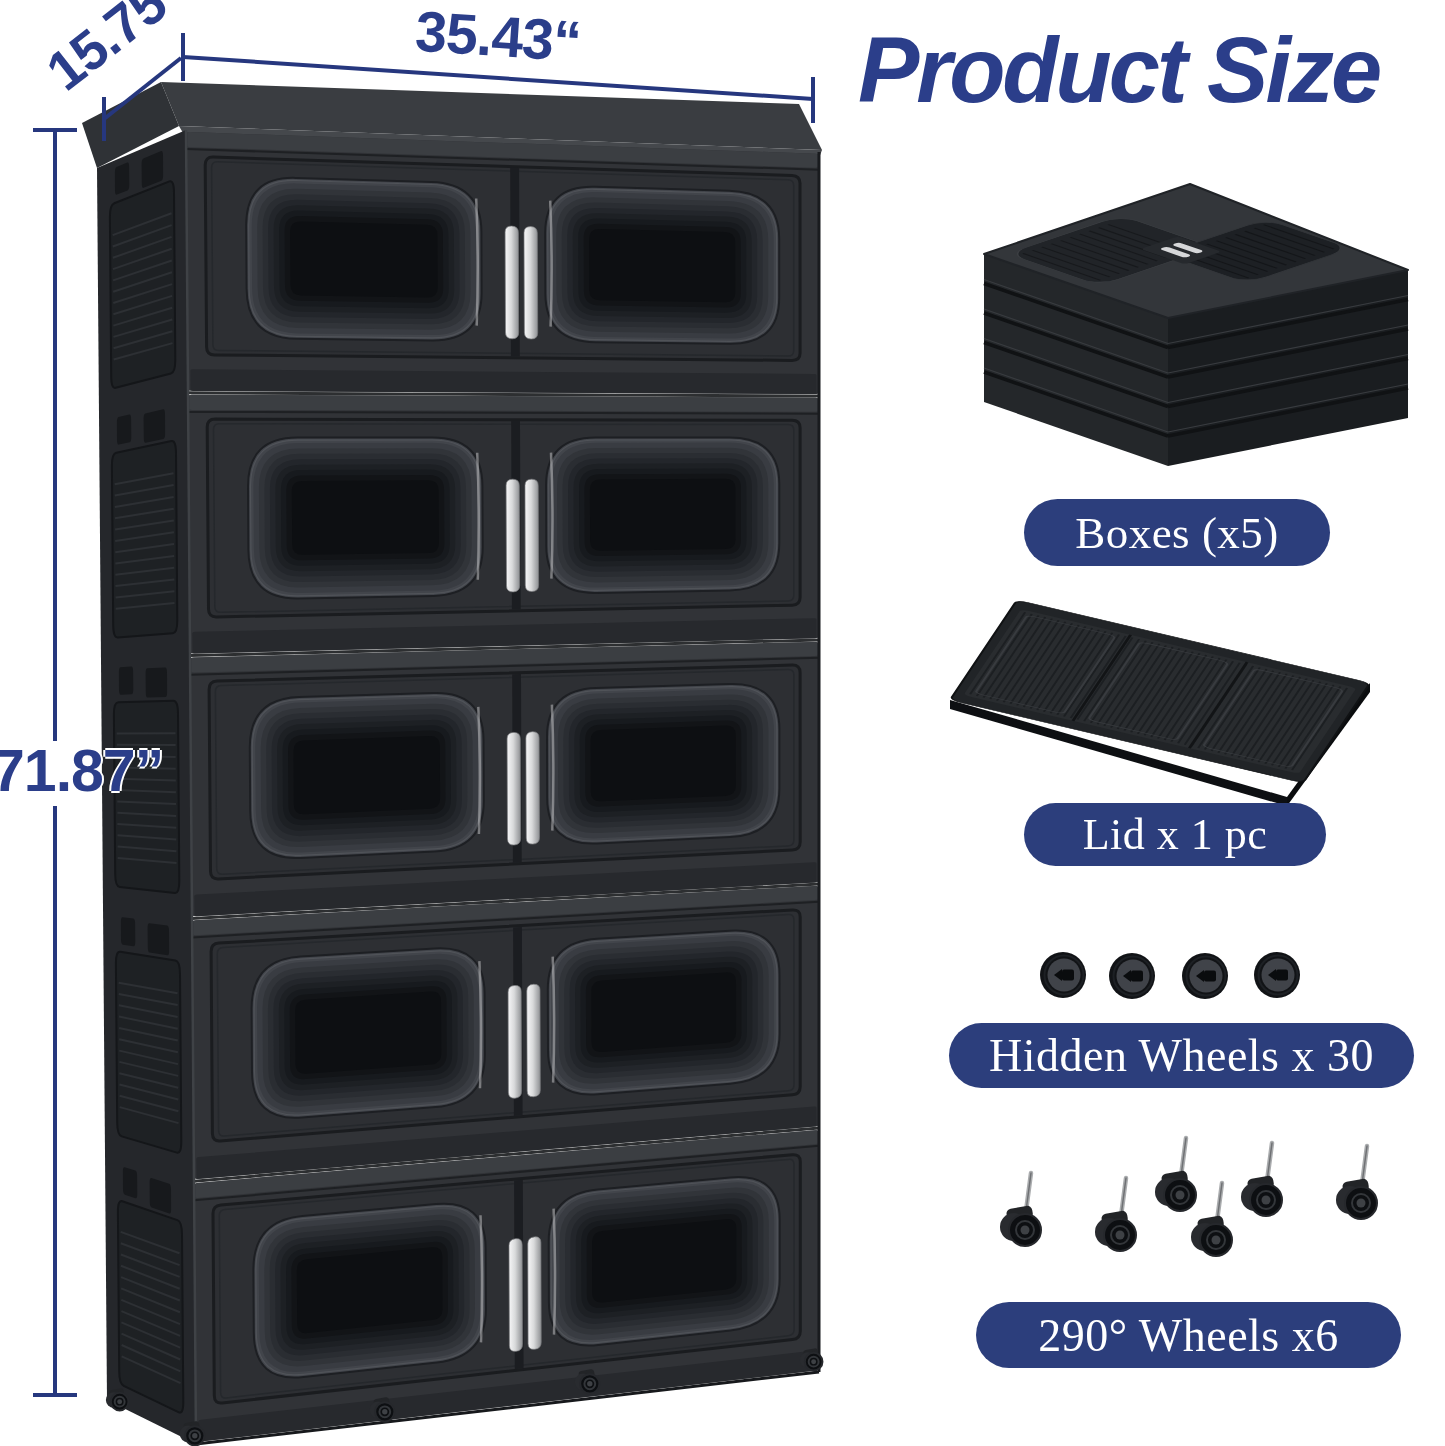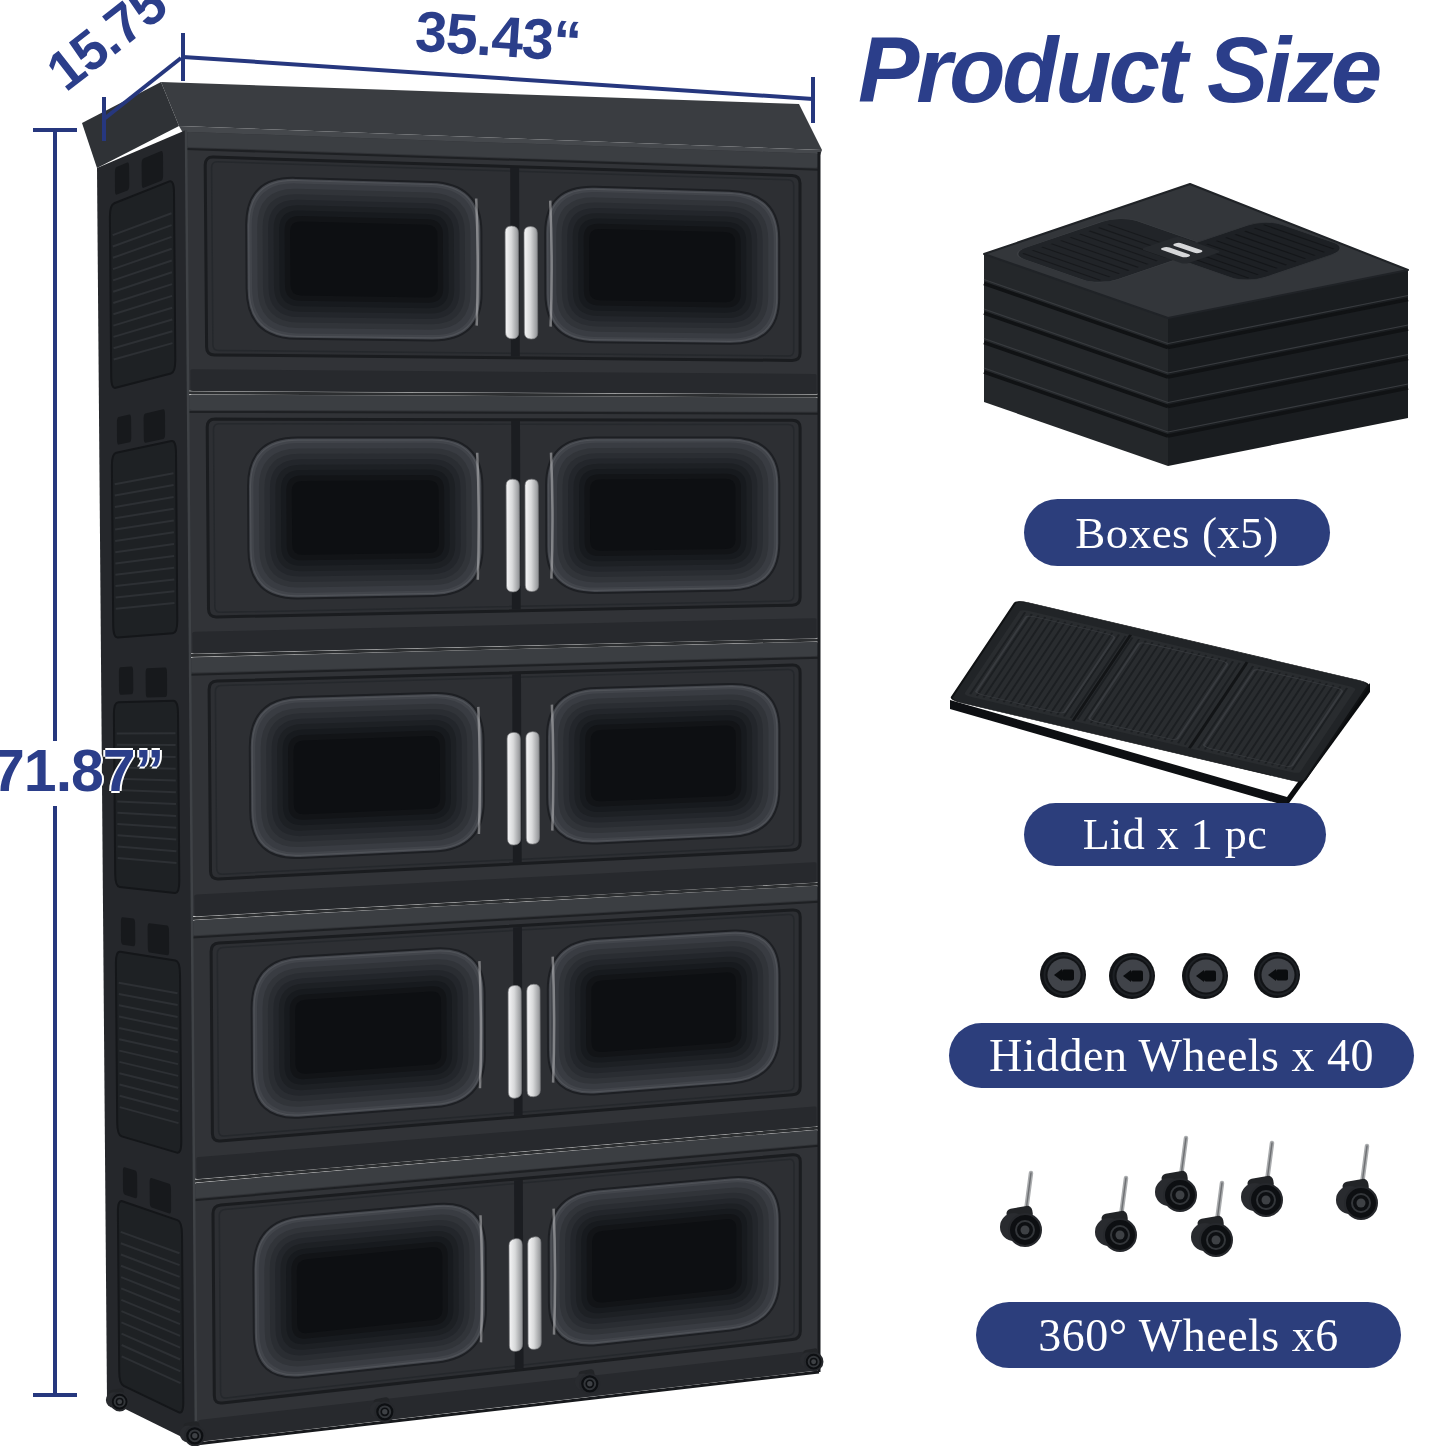--- a/index.html
+++ b/index.html
@@ -524,15 +524,15 @@
     </svg>
 
   <div class="dim-label" id="dim-width">35.43“</div>
   <div class="dim-label" id="dim-depth">15.75“</div>
   <div class="dim-label" id="dim-height">71.87”</div>
 
   <div id="title">Product Size</div>
 
   <div class="pill" id="pill-boxes">Boxes (x5)</div>
   <div class="pill" id="pill-lid">Lid x 1 pc</div>
-  <div class="pill" id="pill-hidden">Hidden Wheels x 40</div>
-  <div class="pill" id="pill-casters">360° Wheels x6</div>
+  <div class="pill" id="pill-hidden">Hidden Wheels x 30</div>
+  <div class="pill" id="pill-casters">290° Wheels x6</div>
 </div>
 
 </body></html>

